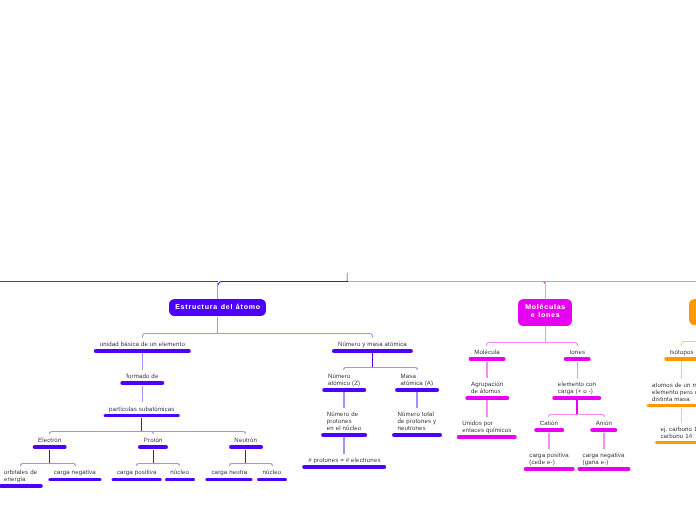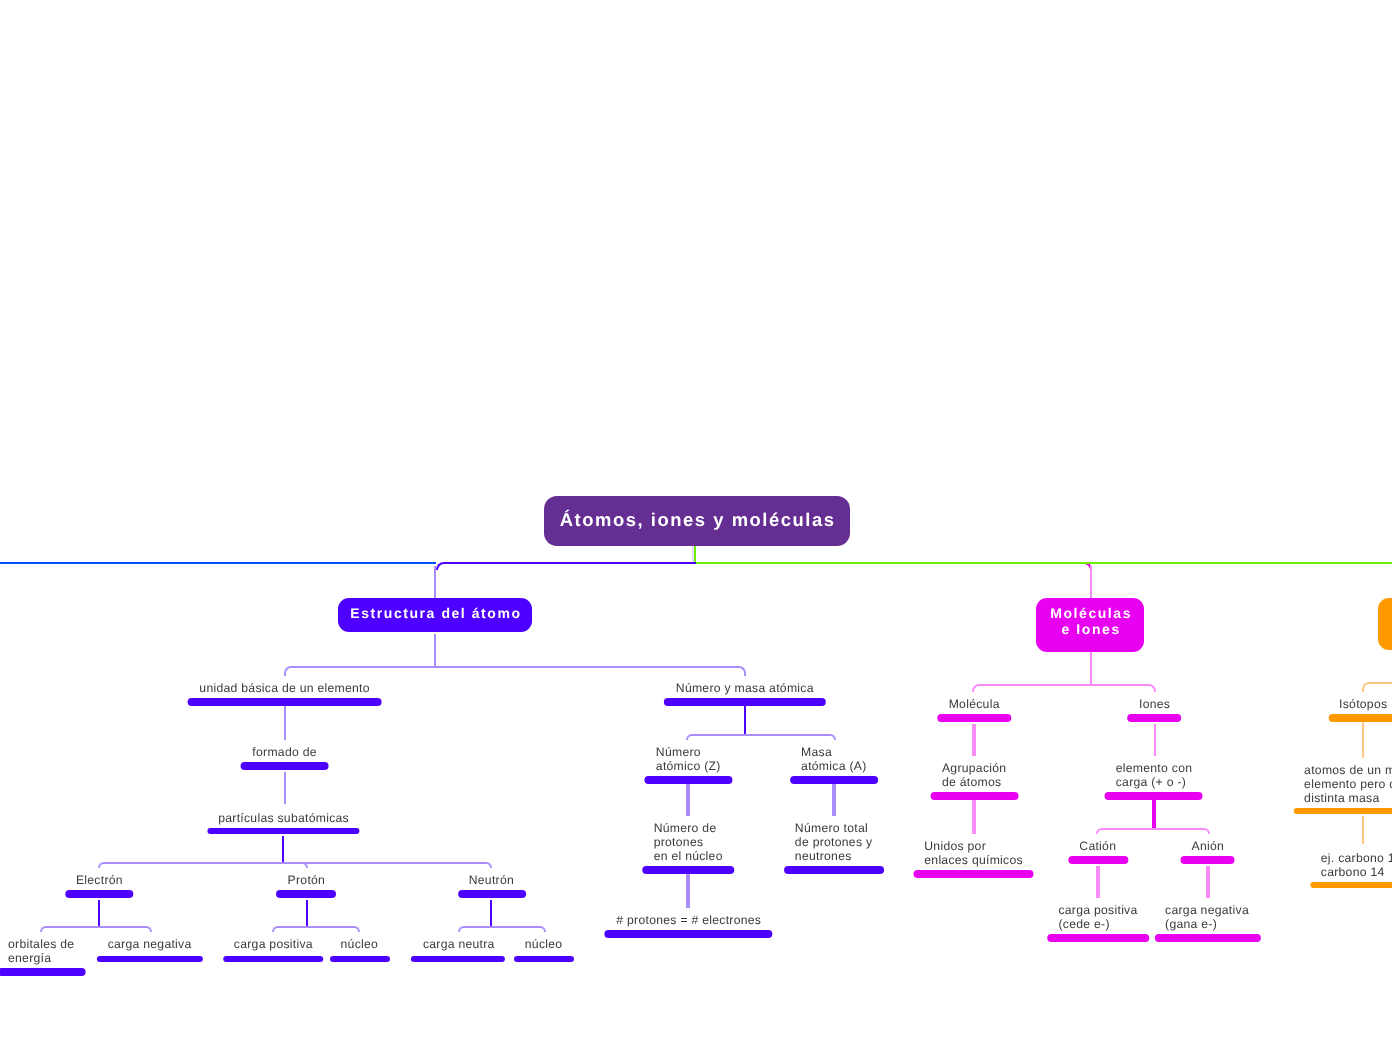--- a/index.html
+++ b/index.html
@@ -33,21 +33,20 @@
 </head>
 <body>
 
 <div id="stage">
     <div class="vline" style="left: 346.3px; top: 272.8px; height: 9.2px; width: 1.4px; background: rgb(231, 220, 251);"></div>
     <div class="vtrunk" style="left: 347.4px; top: 272.6px; height: 9px; border-left-color: rgb(108, 240, 0);"></div>
     <div style="position: absolute; left: 217.5px; top: 281.2px; width: 131.6px; height: 4px; border-top: 1.4px solid rgb(77, 0, 255); box-sizing: border-box; border-left: 1.4px solid rgb(77, 0, 255); border-top-left-radius: 4px;"></div>
     <div style="position: absolute; left: 348.1px; top: 281.2px; width: 198px; height: 4px; border-top: 1.4px solid rgb(232, 0, 240); box-sizing: border-box; border-right: 1.4px solid rgb(232, 0, 240); border-top-right-radius: 4px;"></div>
     <div class="rail" style="left: 0px; top: 280.7px; width: 218.2px; border-top-width: 1.5px; border-top-color: rgb(0, 80, 255);"></div>
     <div class="rail" style="left: 348px; top: 280.7px; width: 348px; border-top-width: 1.5px; border-top-color: rgb(108, 240, 0);"></div>
-    <div class="box" style="left: 271.5px; top: 247.7px; width: 153.9px; height: 25.5px; background: rgb(101, 46, 146); font-size: 9.2px; letter-spacing: 0.78px; border-radius: 6.5px;"><span style="margin-right: -0.78px;">Átomos, iones y moléculas</span></div>
     <div class="vline" style="left: 216.9px; top: 283px; height: 16.1px; width: 1.4px; background: rgb(171, 140, 251);"></div>
     <div class="box" style="left: 169px; top: 299.1px; width: 97.2px; height: 17.2px; background: rgb(77, 0, 255); font-size: 7px; letter-spacing: 0.78px; border-radius: 5.5px; line-height: 7.8px;"><span style="margin-right: -0.78px;">Estructura del átomo</span></div>
     <div class="vline" style="left: 216.9px; top: 316.9px; height: 16.6px; width: 1.4px; background: rgb(171, 140, 251);"></div>
     <div style="position: absolute; left: 141.6px; top: 332.7px; width: 76.7px; height: 5px; box-sizing: border-box; border-top: 1.2px solid rgb(171, 140, 251); border-left: 1.2px solid rgb(171, 140, 251); border-top-left-radius: 3.5px;"></div>
     <div style="position: absolute; left: 216.9px; top: 332.7px; width: 156.2px; height: 5px; box-sizing: border-box; border-top: 1.2px solid rgb(171, 140, 251); border-right: 1.2px solid rgb(171, 140, 251); border-top-right-radius: 3.5px;"></div>
     <div class="leaf" style="left: 142.3px; top: 342.15px;">
       <div class="tx">unidad básica de un elemento</div>
       <div class="ul" style="background: rgb(77, 0, 255);"></div>
     </div>
     <div class="vline" style="left: 141.6px; top: 353.33px; height: 16.57px; width: 1.4px; background: rgb(171, 140, 251);"></div>

